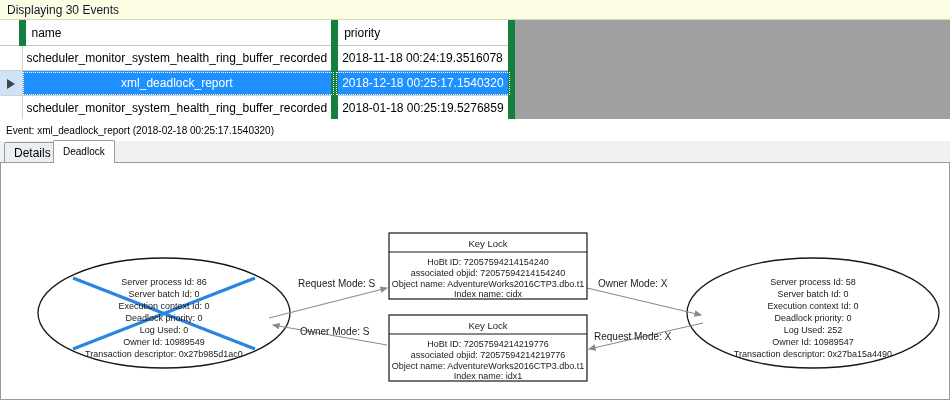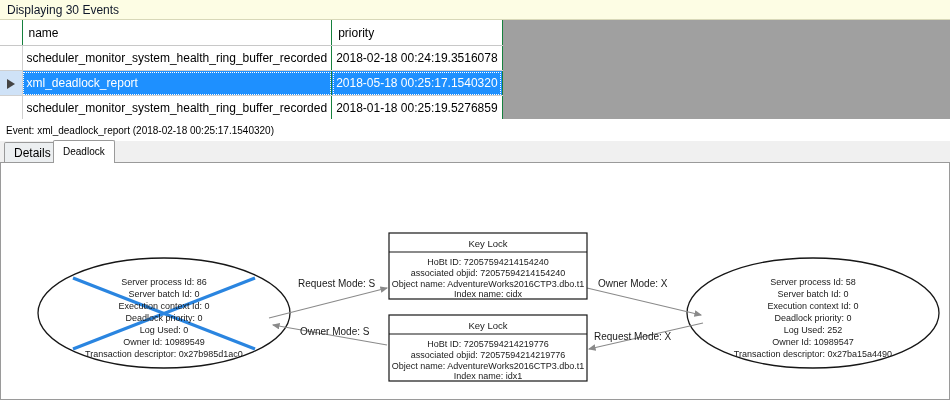--- a/index.html
+++ b/index.html
@@ -53,21 +53,21 @@
     table-layout: fixed;
     background: #ffffff;
     font-size: 12px;
   }
   table.events col.c-sel   { width: 22px; }
   table.events col.c-name  { width: 288px; }
   table.events col.c-ts    { width: 159px; }
 
   table.events th,
   table.events td {
-    border-right: 1px solid #15803d;
+    border-right: 7px solid #15803d;
     border-bottom: 1px solid #d0d0d0;
     padding: 0 4px;
     height: 24px;
     text-align: left;
     font-weight: normal;
     white-space: nowrap;
     overflow: hidden;
     vertical-align: middle;
     background: #ffffff;
   }
@@ -92,20 +92,21 @@
     border-top: 5px solid transparent;
     border-bottom: 5px solid transparent;
     border-left: 8px solid #444;
     vertical-align: middle;
   }
   table.events tr.selected td.data-cell {
     background: #1e90ff;
     color: #ffffff;
     outline: 1px dotted #ffffff;
     outline-offset: -2px;
+    text-align: center;
   }
 
   
   .event-line {
     position: absolute;
     left: 0; top: 119px;
     width: 950px;
     height: 22px;
     background: #ffffff;
     display: flex;
@@ -187,28 +188,28 @@
         <tr>
           <th></th>
           <th>name</th>
           <th>priority</th>
         </tr>
       </thead>
       <tbody>
         <tr>
           <td class="sel-cell"></td>
           <td class="data-cell">scheduler_monitor_system_health_ring_buffer_recorded</td>
-          <td class="data-cell">2018-02-18 00:24:19.3516078</td>
+          <td class="data-cell">2018-11-18 00:24:19.3516078</td>
         </tr>
         <tr class="selected">
           <td class="sel-cell">
             <span class="row-arrow"></span>
           </td>
           <td class="data-cell">xml_deadlock_report</td>
-          <td class="data-cell">2018-05-18 00:25:17.1540320</td>
+          <td class="data-cell">2018-12-18 00:25:17.1540320</td>
         </tr>
         <tr>
           <td class="sel-cell"></td>
           <td class="data-cell">scheduler_monitor_system_health_ring_buffer_recorded</td>
           <td class="data-cell">2018-01-18 00:25:19.5276859</td>
         </tr>
       </tbody>
     </table>
 
   </div>

